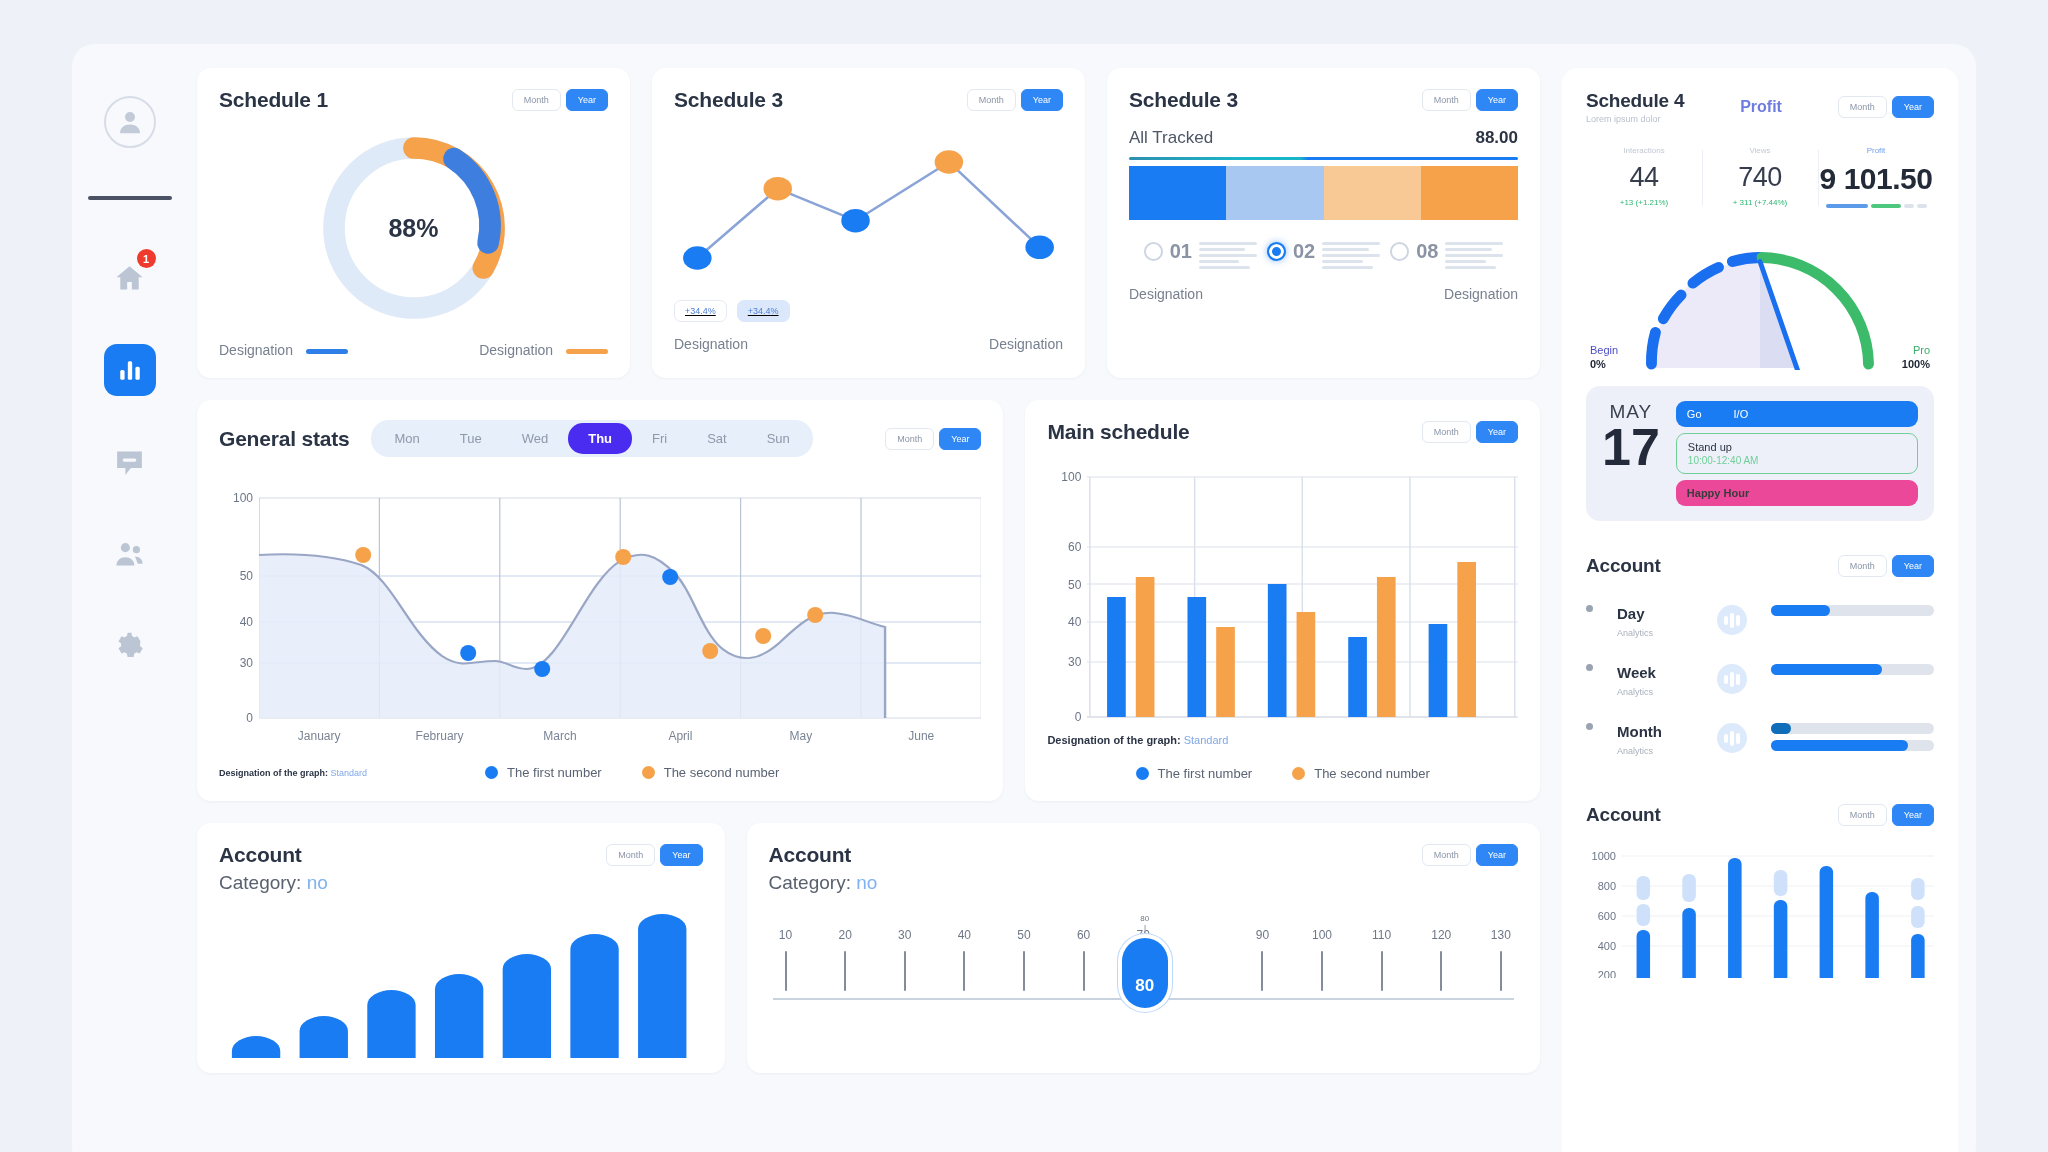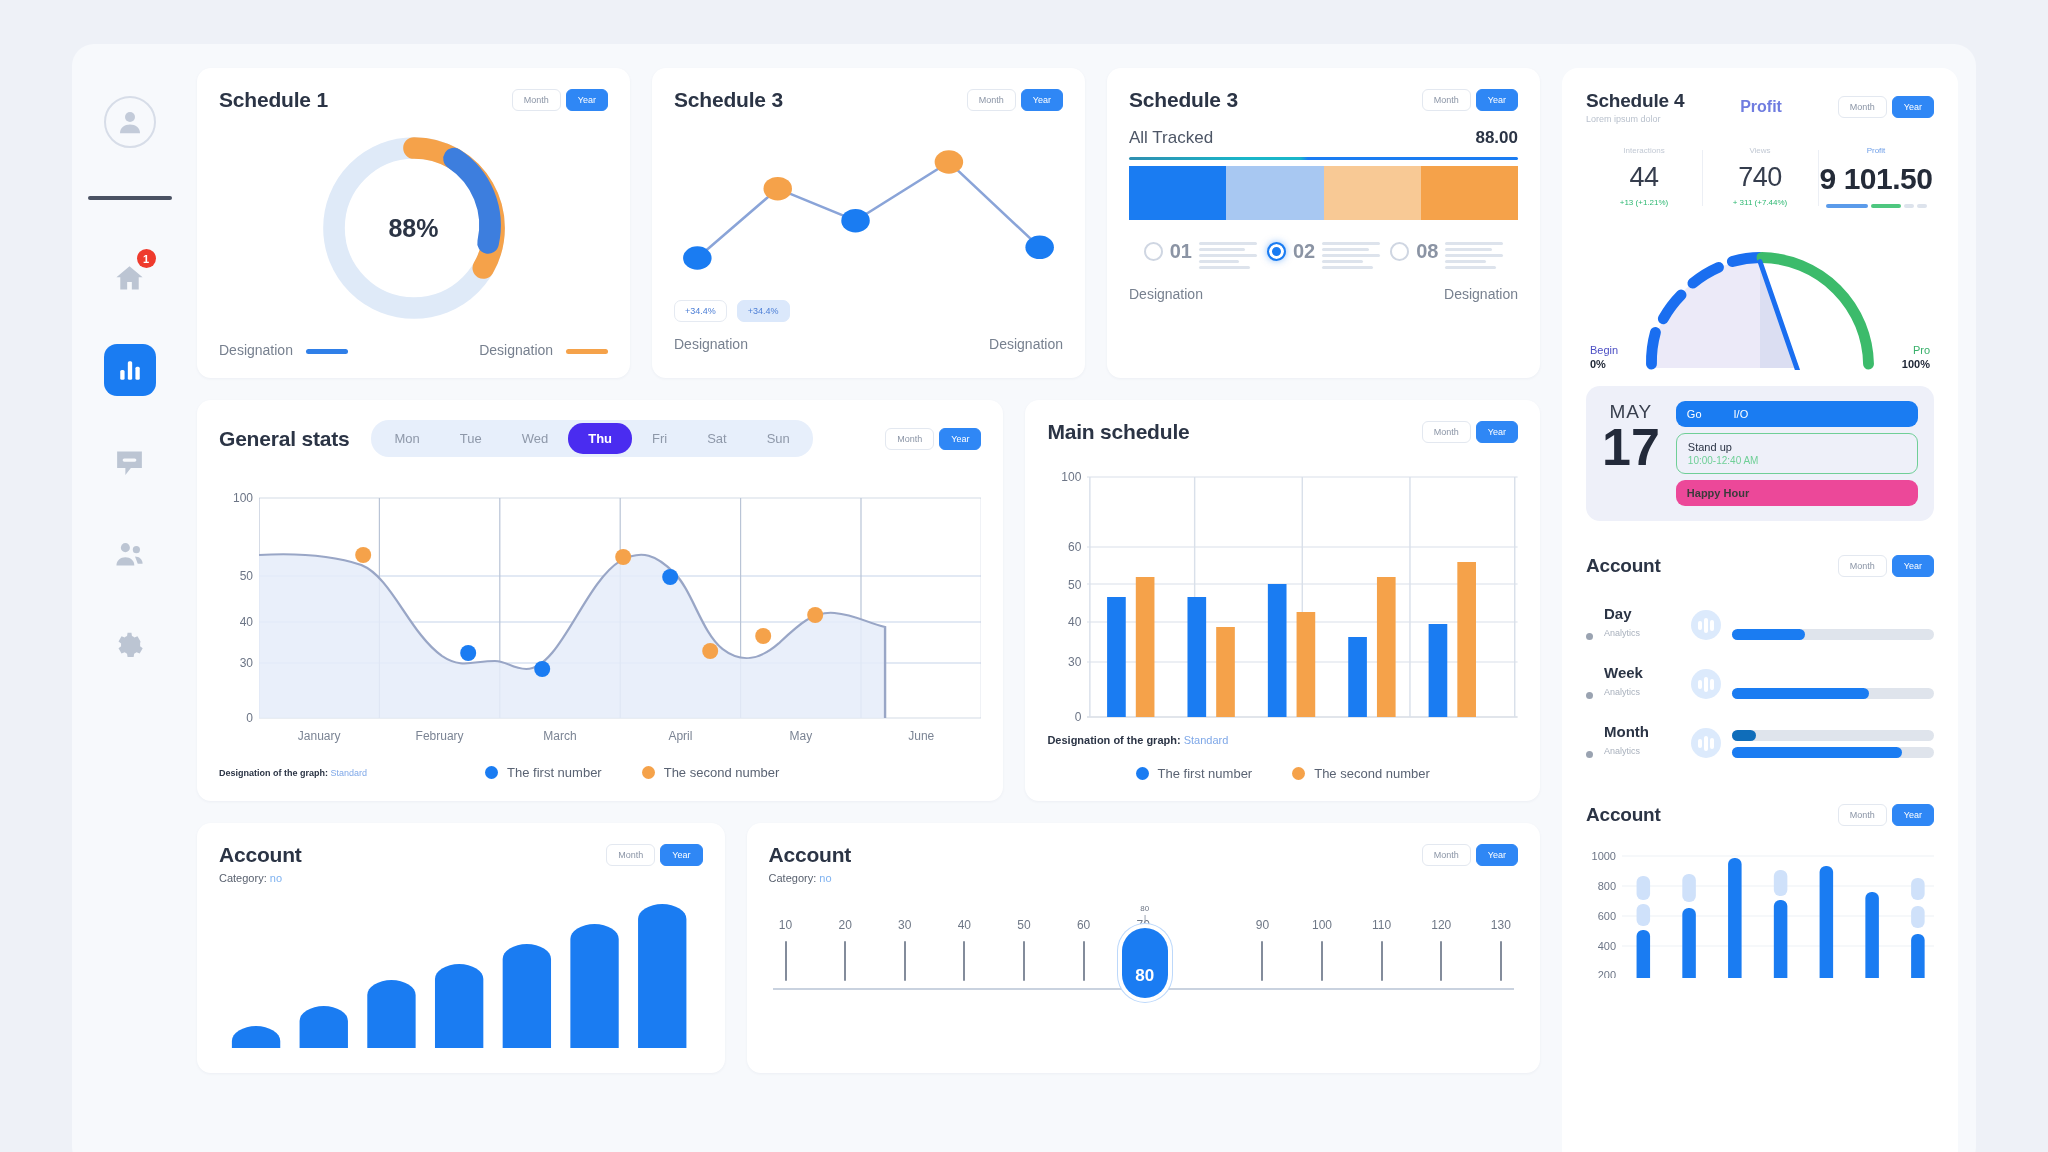--- a/index.html
+++ b/index.html
@@ -121,21 +121,21 @@
     display: flex; justify-content: center;
     align-items: center; margin: 16px 0 6px;
     position: relative;
   }
   .donut-label {
     position: absolute; font-size: 25px;
     font-weight: bold; color: #2b3445;
   }
 
   
-  .mini-badges { display: flex; gap: 10px; margin-top: 6px; }
+  .mini-badges { display: flex; gap: 10px; margin-top: 6px; text-decoration: underline; }
   .mini-badge {
     font-size: 9px; color: #4d7fd6;
     padding: 5px 10px; border-radius: 7px;
     border: 1px solid #e5eaf2; background: #fff;
   }
   .mini-badge.fill { background: #dbe8fb; border-color: #dbe8fb; }
 
   
   .tracked-head {
     display: flex; justify-content: space-between;
@@ -247,38 +247,38 @@
   .cal-events { flex: 1; display: flex; flex-direction: column; gap: 6px; }
   .ev { border-radius: 9px; padding: 7px 11px; font-size: 11px; }
   .ev.blue { background: #1a7cf2; color: #fff; display: flex; gap: 32px; }
   .ev.green {
     background: #eef0f9; border: 1.5px solid #6fcf97; color: #2b3445;
   }
   .ev.green .tm { color: #6fcf97; font-size: 10px; margin-top: 2px; }
   .ev.orange { background: #ec4899; color: #3b3b3b; font-weight: bold; }
 
   .acct-rows { margin-top: 28px; }
-  .acct-row { display: flex; align-items: flex-end; gap: 11px; margin-bottom: 24px; }
+  .acct-row { display: flex; align-items: flex-start; gap: 24px; margin-bottom: 24px; }
   .acct-dot { width: 7px; height: 7px; border-radius: 50%; background: #9aa3b1; }
   .acct-name { width: 76px; }
   .acct-name b { font-size: 15px; color: #2b3445; display: block; }
   .acct-name span { font-size: 9px; color: #a9b1bd; }
   .acct-ico {
     width: 30px; height: 30px; border-radius: 50%;
     background: #dceafc; display: flex; align-items: center;
     justify-content: center; gap: 2px;
   }
   .acct-ico i { width: 4px; border-radius: 2px; background: #fff; display: block; }
   .acct-bars { flex: 1; display: flex; flex-direction: column; gap: 6px; }
   .track { height: 11px; border-radius: 6px; background: #dfe4ec; }
   .track i { display: block; height: 100%; border-radius: 6px; background: #1a7cf2; }
   .track i.dark { background: #0f6dba; }
 
   
-  .cat { font-size: 11px; color: #59616f; margin-top: 5px; }
+  .cat { font-size: 19px; color: #59616f; margin-top: 5px; }
   .cat b { color: #7fb2f0; font-weight: normal; }
 
   .ruler { margin-top: 34px; position: relative; padding: 0 4px; }
   .ruler-ticks { display: flex; justify-content: space-between; }
   .tick { text-align: center; width: 26px; }
   .tick .n { font-size: 12px; color: #6e7786; }
   .tick .bar {
     width: 2px; height: 40px; background: #838c9b;
     margin: 9px auto 0; border-radius: 1px;
   }

